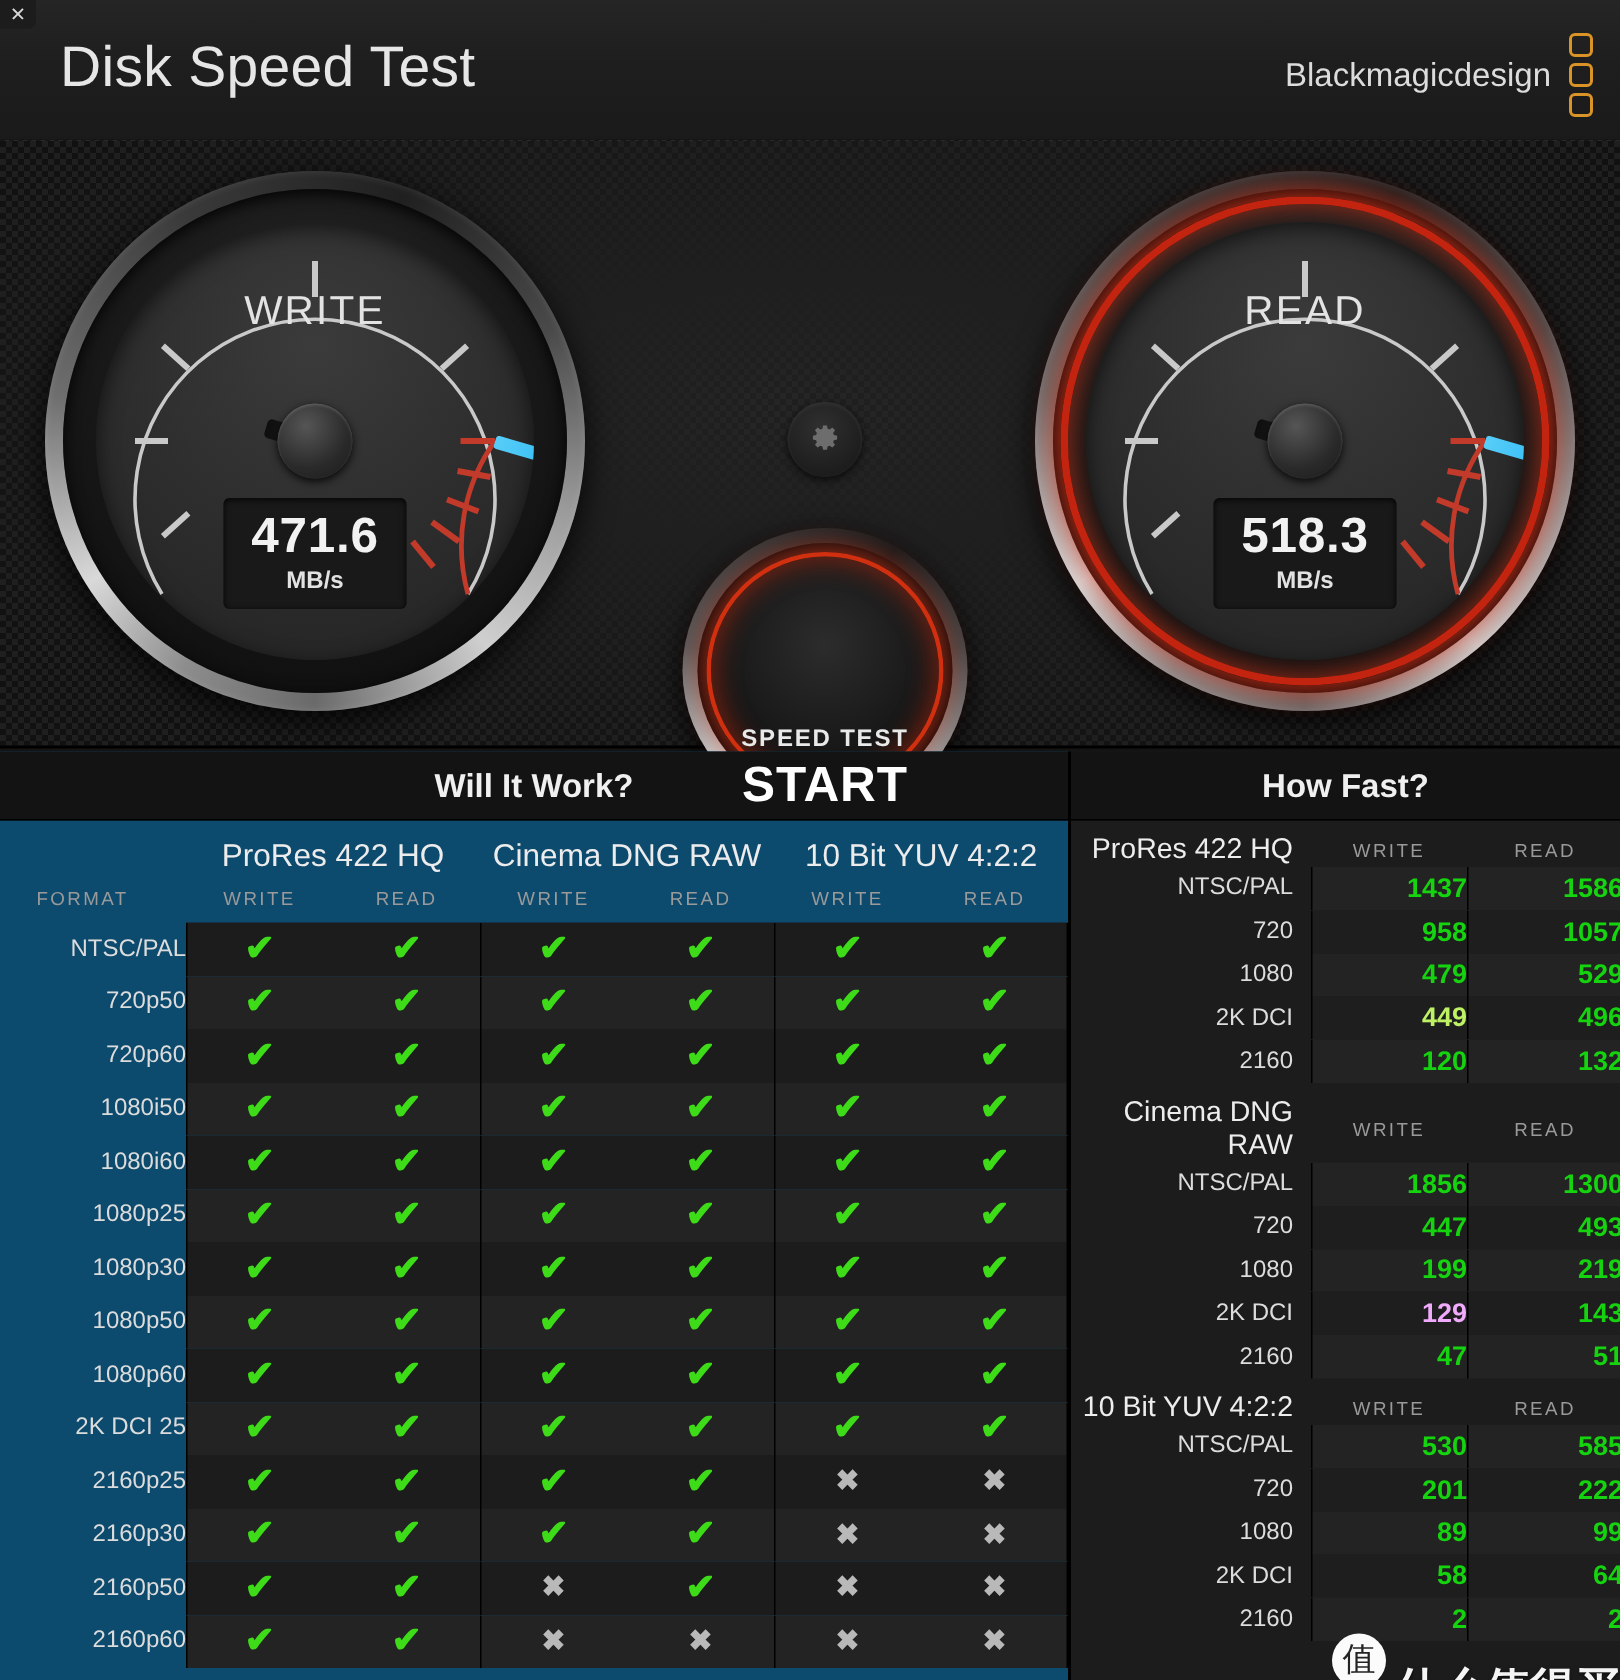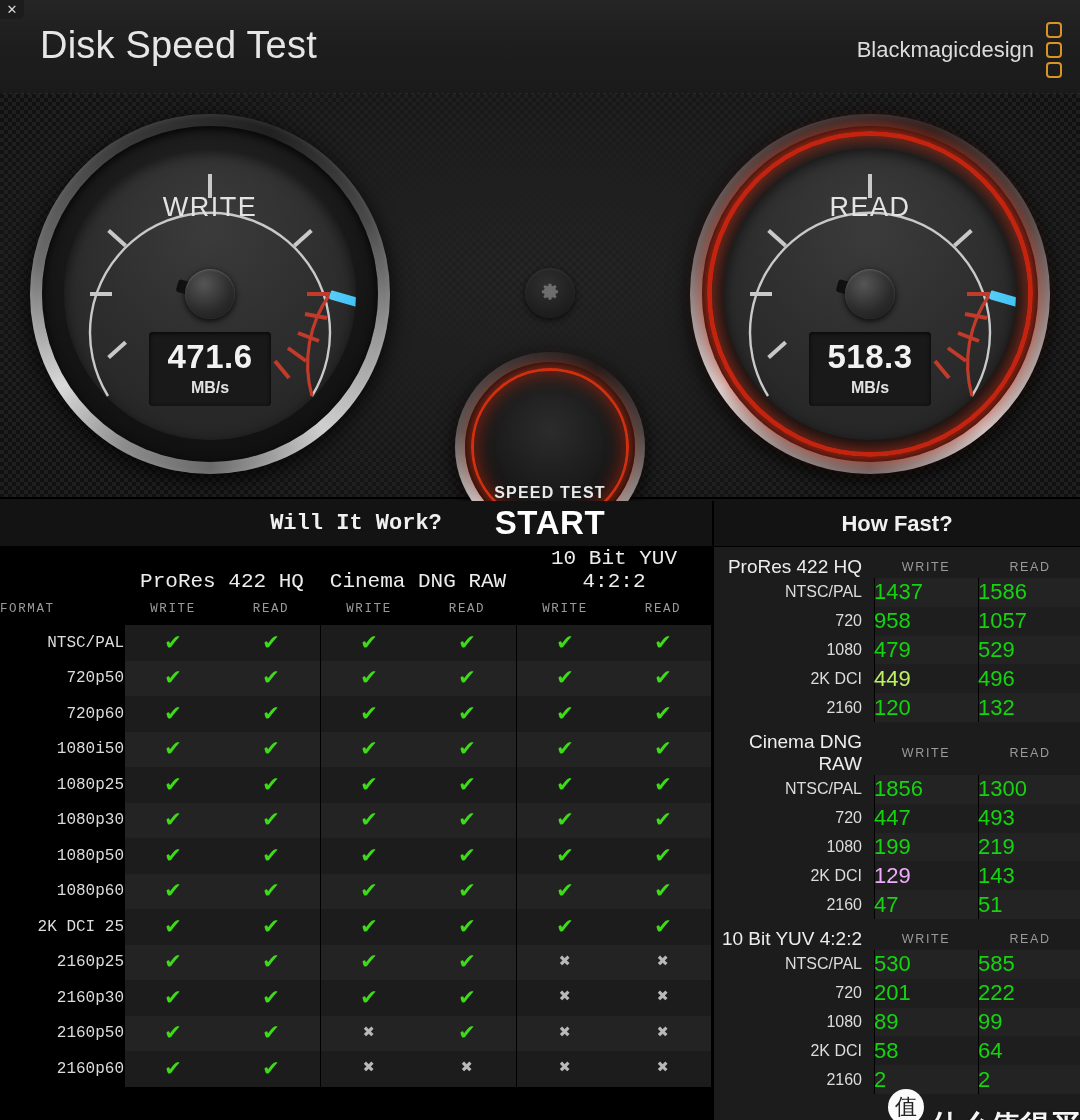--- a/index.html
+++ b/index.html
@@ -146,21 +146,21 @@
     position:absolute; inset:16px; border-radius:50%;
     border:3px solid #d0300f;
     box-shadow:0 0 16px 4px rgba(215,50,20,.6), inset 0 0 16px 4px rgba(215,50,20,.45);
   }
   .startbtn-txt { position:relative; text-align:center; z-index:3; }
   .startbtn-txt .l1 { font-size:16px; color:#e9e9e9; font-weight:700; letter-spacing:1.2px; }
   .startbtn-txt .l2 { font-size:33px; color:#fff; font-weight:700; letter-spacing:0.6px; margin-top:2px; }
 
   
   .bottom { position:absolute; left:0; top:501px; width:1080px; height:619px; display:flex; }
-  .panel-left  { width:712px; height:619px; background:#000000; position:relative;font-family:Liberation Mono, monospace; }
+  .panel-left  { width:712px; height:619px; background:#0c4a6e; position:relative; }
   .panel-right { width:368px; height:619px; background:#1c1c1c; position:relative;
                  border-left:2px solid #000; }
 
   .panel-head {
     height:46px; line-height:46px; text-align:center;
     font-size:22px; color:#f0f0f0; font-weight:700;
     background:#131313; border-bottom:1px solid #000;
   }
 
   
@@ -171,21 +171,21 @@
   .wiw th, .wiw td { padding:0; }
 
   .grp-th {
     font-size:21px; color:#ececec; font-weight:400; text-align:center;
     height:36px; vertical-align:bottom; padding-bottom:2px;
   }
   .sub-th {
     font-size:12.5px; color:#9a9a9a; font-weight:400; letter-spacing:1.6px;
     height:32px; vertical-align:middle; text-align:center;
   }
-  .sub-th.fmt { text-align:left; padding-right:14px; }
+  .sub-th.fmt { text-align:center; padding-right:14px; }
   .rowlabel {
     font-size:16px; color:#dcdcdc; text-align:right; padding-right:14px; height:35.5px;
   }
   .cell { text-align:center; height:35.5px; font-size:0; }
   .wiw tbody tr:nth-child(odd)  td.cell { background:#1c1c1c; }
   .wiw tbody tr:nth-child(even) td.cell { background:#232323; }
   .wiw td.colsep { box-shadow:inset 1px 0 0 #000; }
   .wiw td.colend { box-shadow:inset -1px 0 0 #000; }
   .mark { display:inline-block; line-height:1; }
   .mark.ok  { font-size:24px; color:#3ddb18; font-weight:700; }
@@ -199,22 +199,23 @@
   .hf .grp-name {
     font-size:19px; color:#ededed; text-align:right; padding-right:12px; font-weight:400;
   }
   .hf .grp-sub {
     font-size:12.5px; color:#9a9a9a; letter-spacing:1.6px; text-align:center; font-weight:400;
   }
   .hf .hf-lbl {
     font-size:16px; color:#dcdcdc; text-align:right; padding-right:12px; height:28.8px;
   }
   .hf .hf-num {
-    font-size:22px; color:#15d40f; text-align:left; height:28.8px;
+    font-size:18px; color:#15d40f; text-align:right; height:28.8px;
     box-shadow:inset 1px 0 0 #000;
+    font-weight:bold;
   }
   .hf tbody tr.d:nth-child(odd)  .hf-num { background:#1e1e1e; }
   .hf tbody tr.d:nth-child(even) .hf-num { background:#232323; }
 
   
   .watermark {
     position:absolute; left:888px; top:1066px; display:flex; align-items:center; gap:6px;
     z-index:50; pointer-events:none;
   }
   .watermark .wm-logo {
@@ -397,20 +398,29 @@
             <tr>
               <td class="rowlabel">1080i50</td>
               <td class="cell colsep"><span class="mark ok" style="color: rgb(61, 219, 24);">✔</span></td>
               <td class="cell"><span class="mark ok" style="color: rgb(61, 219, 24);">✔</span></td>
               <td class="cell colsep"><span class="mark ok" style="color: rgb(61, 219, 24);">✔</span></td>
               <td class="cell"><span class="mark ok" style="color: rgb(61, 219, 24);">✔</span></td>
               <td class="cell colsep"><span class="mark ok" style="color: rgb(61, 219, 24);">✔</span></td>
               <td class="cell colend"><span class="mark ok" style="color: rgb(61, 219, 24);">✔</span></td>
             </tr>
             <tr>
+              <td class="rowlabel">1080i60</td>
+              <td class="cell colsep"><span class="mark ok" style="color: rgb(61, 219, 24);">✔</span></td>
+              <td class="cell"><span class="mark ok" style="color: rgb(61, 219, 24);">✔</span></td>
+              <td class="cell colsep"><span class="mark ok" style="color: rgb(61, 219, 24);">✔</span></td>
+              <td class="cell"><span class="mark ok" style="color: rgb(61, 219, 24);">✔</span></td>
+              <td class="cell colsep"><span class="mark ok" style="color: rgb(61, 219, 24);">✔</span></td>
+              <td class="cell colend"><span class="mark ok" style="color: rgb(61, 219, 24);">✔</span></td>
+            </tr>
+            <tr>
               <td class="rowlabel">1080p25</td>
               <td class="cell colsep"><span class="mark ok" style="color: rgb(61, 219, 24);">✔</span></td>
               <td class="cell"><span class="mark ok" style="color: rgb(61, 219, 24);">✔</span></td>
               <td class="cell colsep"><span class="mark ok" style="color: rgb(61, 219, 24);">✔</span></td>
               <td class="cell"><span class="mark ok" style="color: rgb(61, 219, 24);">✔</span></td>
               <td class="cell colsep"><span class="mark ok" style="color: rgb(61, 219, 24);">✔</span></td>
               <td class="cell colend"><span class="mark ok" style="color: rgb(61, 219, 24);">✔</span></td>
             </tr>
             <tr>
               <td class="rowlabel">1080p30</td>

